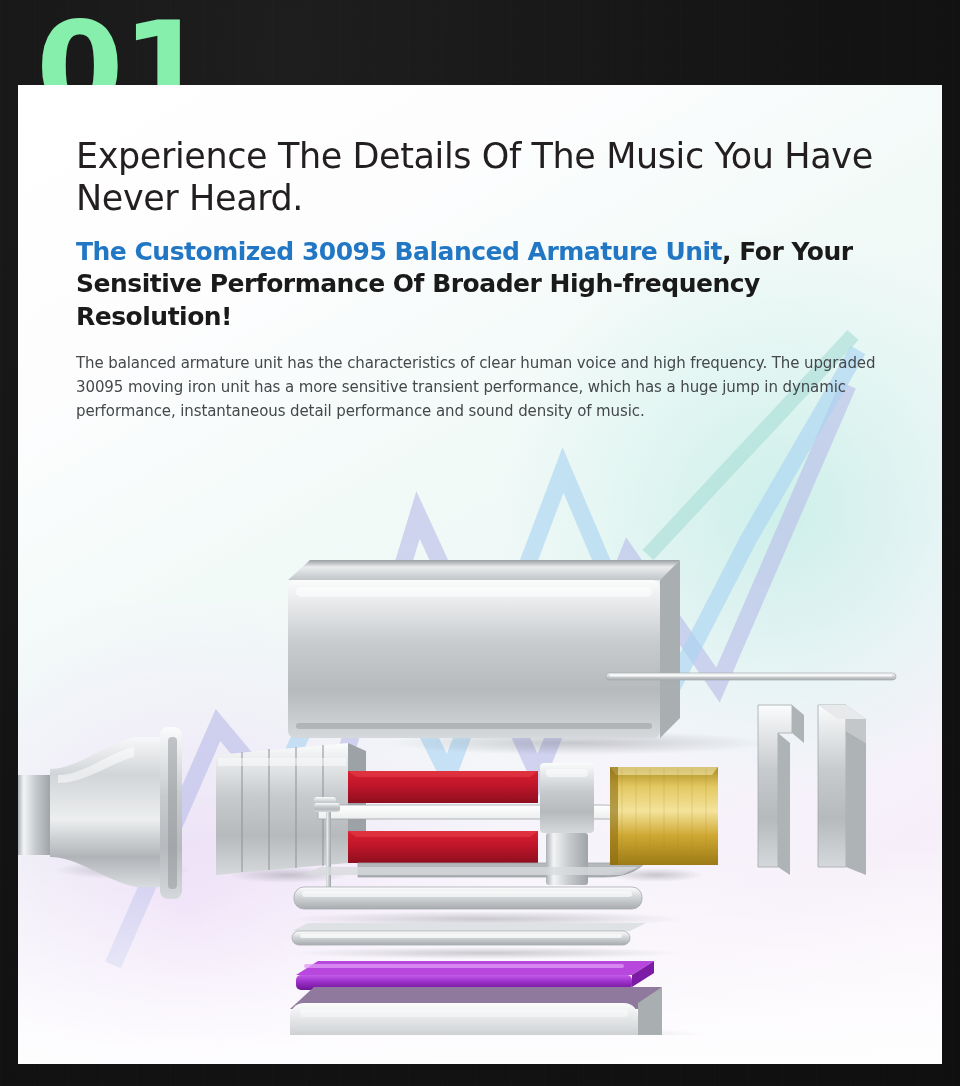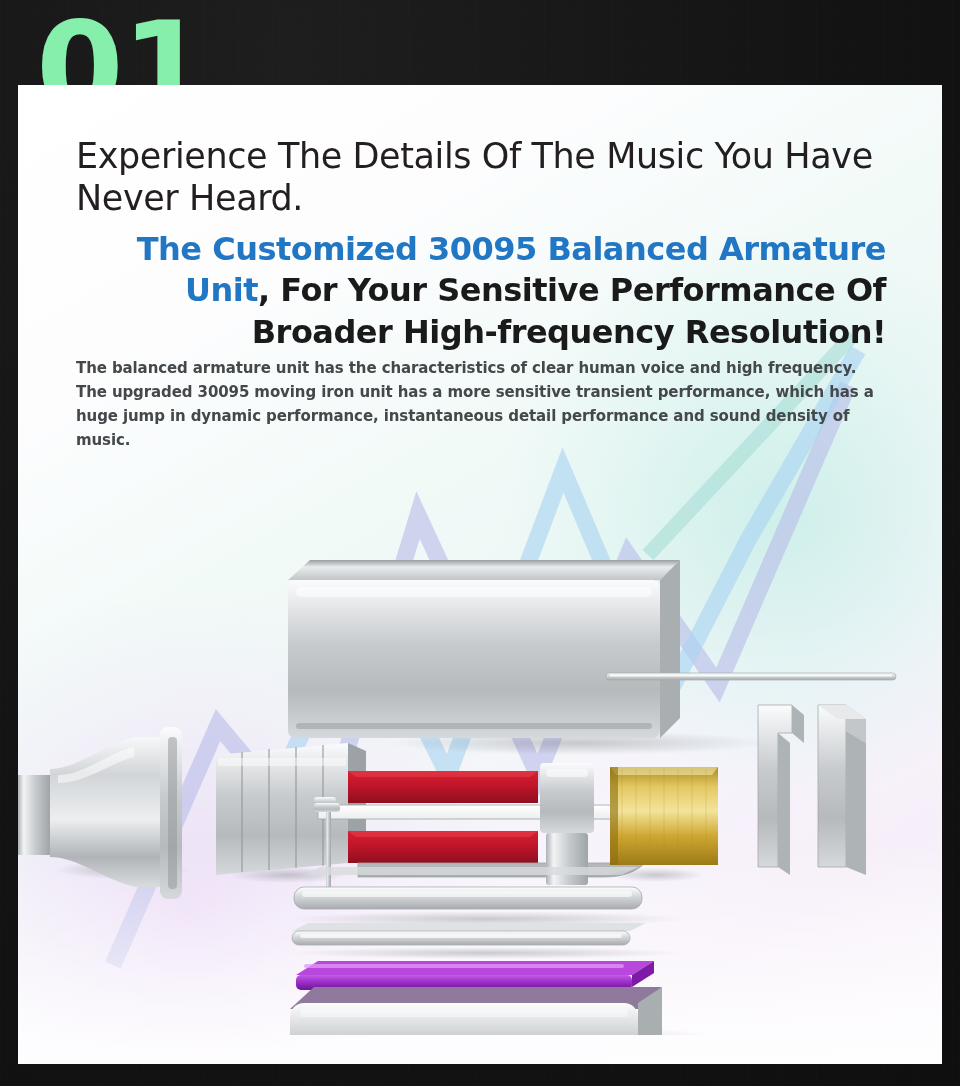--- a/index.html
+++ b/index.html
@@ -109,40 +109,38 @@
     font-family: "DejaVu Sans", sans-serif;
     font-size: 35px;
     line-height: 1.21;
     font-weight: 400;
     color: #231f20;
     letter-spacing: -.4px;
     white-space: pre-line;
   }
 
   .headline-bold {
-    margin-top: 9px;
+    margin-top: 16px;
     font-family: "DejaVu Sans", sans-serif;
-    font-size: 32px;
+    font-size: 25px;
     line-height: 1.3;
     font-weight: 700;
     color: #1a1a1a;
     letter-spacing: -.5px;
-    text-align: right;
   }
   .headline-bold .accent { color: #2277c4; }
 
   .body-copy {
-    margin-top: 4px;
+    margin-top: 19px;
     font-family: "DejaVu Sans", sans-serif;
     font-size: 15px;
     line-height: 1.58;
     color: #44484b;
     max-width: 800px;
     letter-spacing: -.1px;
-    font-weight: bold;
   }
 
   
   .product-stage {
     position: absolute;
     left: 0; right: 0;
     top: 390px;
     height: 560px;
     z-index: 4;
   }

